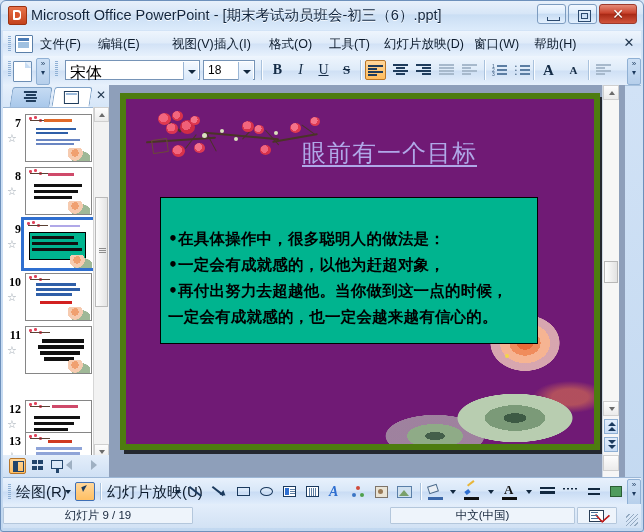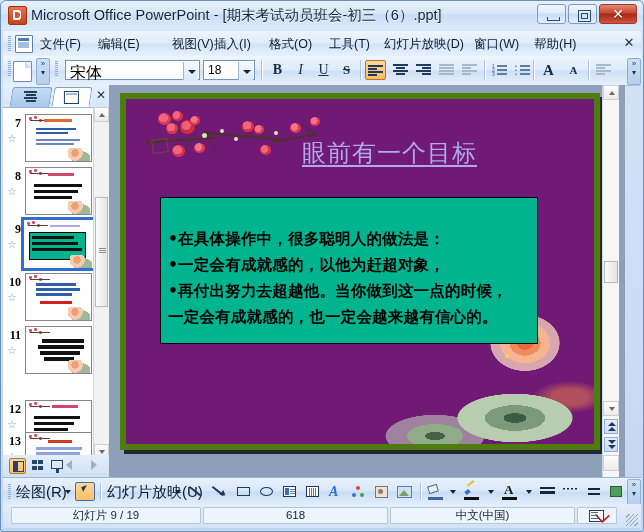--- a/index.html
+++ b/index.html
@@ -424,21 +424,21 @@
   #statusbar{
     position:absolute;left:3px;top:504px;width:638px;height:24px;
     background:linear-gradient(180deg,#e3eefb,#d2e2f4);
   }
   .sfield{
     position:absolute;top:3px;height:17px;
     border:1px solid #b4c7dc;background:#eef4fb;box-sizing:border-box;
     font-size:11.5px;color:#14243a;text-align:center;line-height:15px;
     border-radius:1px;
   }
-  #sf-slide{left:8px;width:190px;}
+  #sf-slide{left:0;width:190px;}
   #sf-num{left:200px;width:185px;}
   #sf-lang{left:387px;width:185px;}
   #sf-spell{left:574px;width:40px;}
   #spell-ico{
     position:absolute;left:50%;top:2px;margin-left:-8px;width:15px;height:12px;
     border:1.3px solid #2a3d55;box-sizing:border-box;background:#fff;
   }
   #spell-ico::after{
     content:"";position:absolute;left:1px;top:1px;width:7px;height:1.2px;background:#4b6c91;
     box-shadow:0 3px 0 #4b6c91,0 6px 0 #4b6c91;
@@ -893,21 +893,20 @@
         <span class="dshadow"></span>
       </div>
     <div class="tb-overflow" style="left:624px;top:1px;">
         <i>»</i>
         <i>▾</i>
       </div>
   </div>
 
   <div id="statusbar">
     <div class="sfield" id="sf-slide">幻灯片 9 / 19</div>
-    <div class="sfield" id="sf-num">618</div>
     <div class="sfield" id="sf-lang">中文(中国)</div>
     <div class="sfield" id="sf-spell">
         <span id="spell-ico"></span>
       </div>
     <div id="resize-grip"></div>
   </div>
 
   <div class="frame-edge"></div>
 </div>
 

